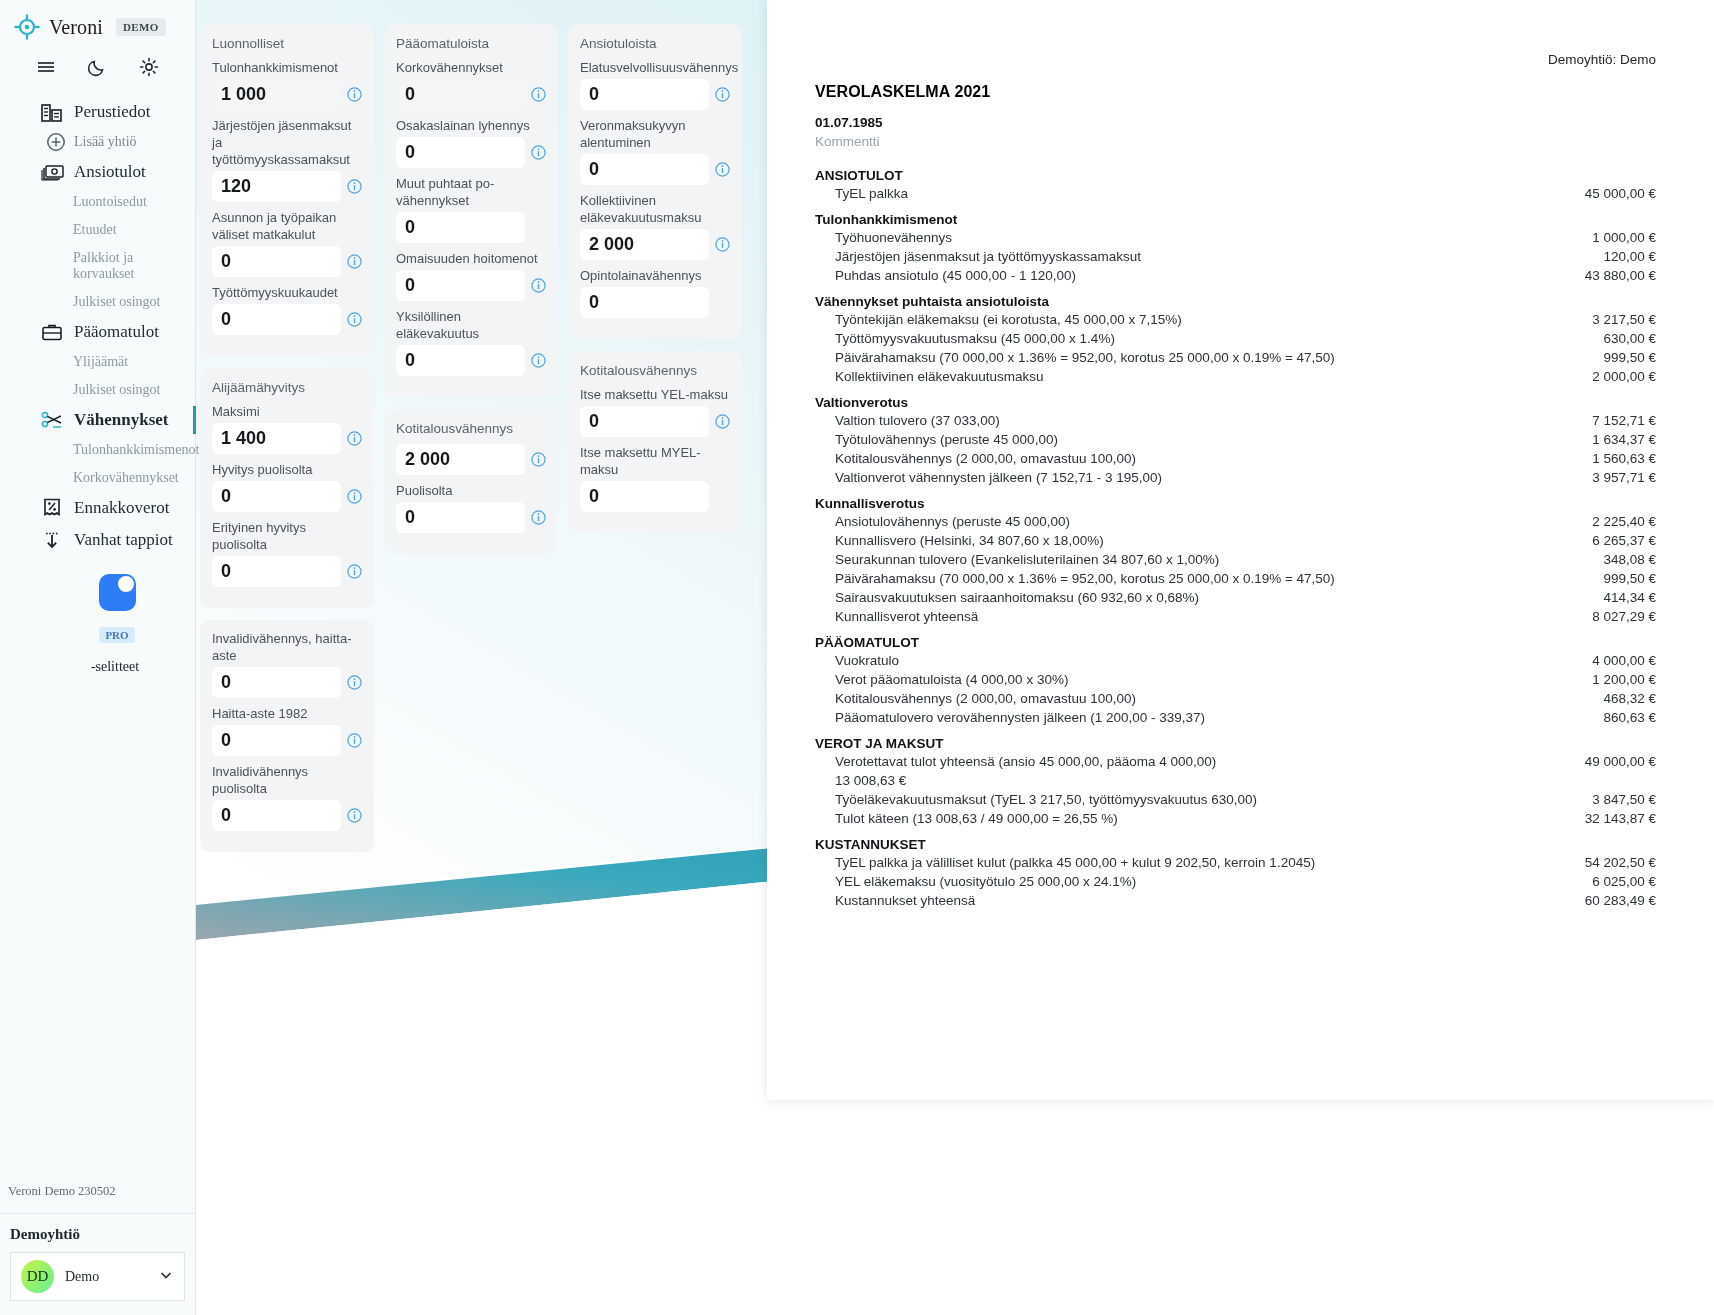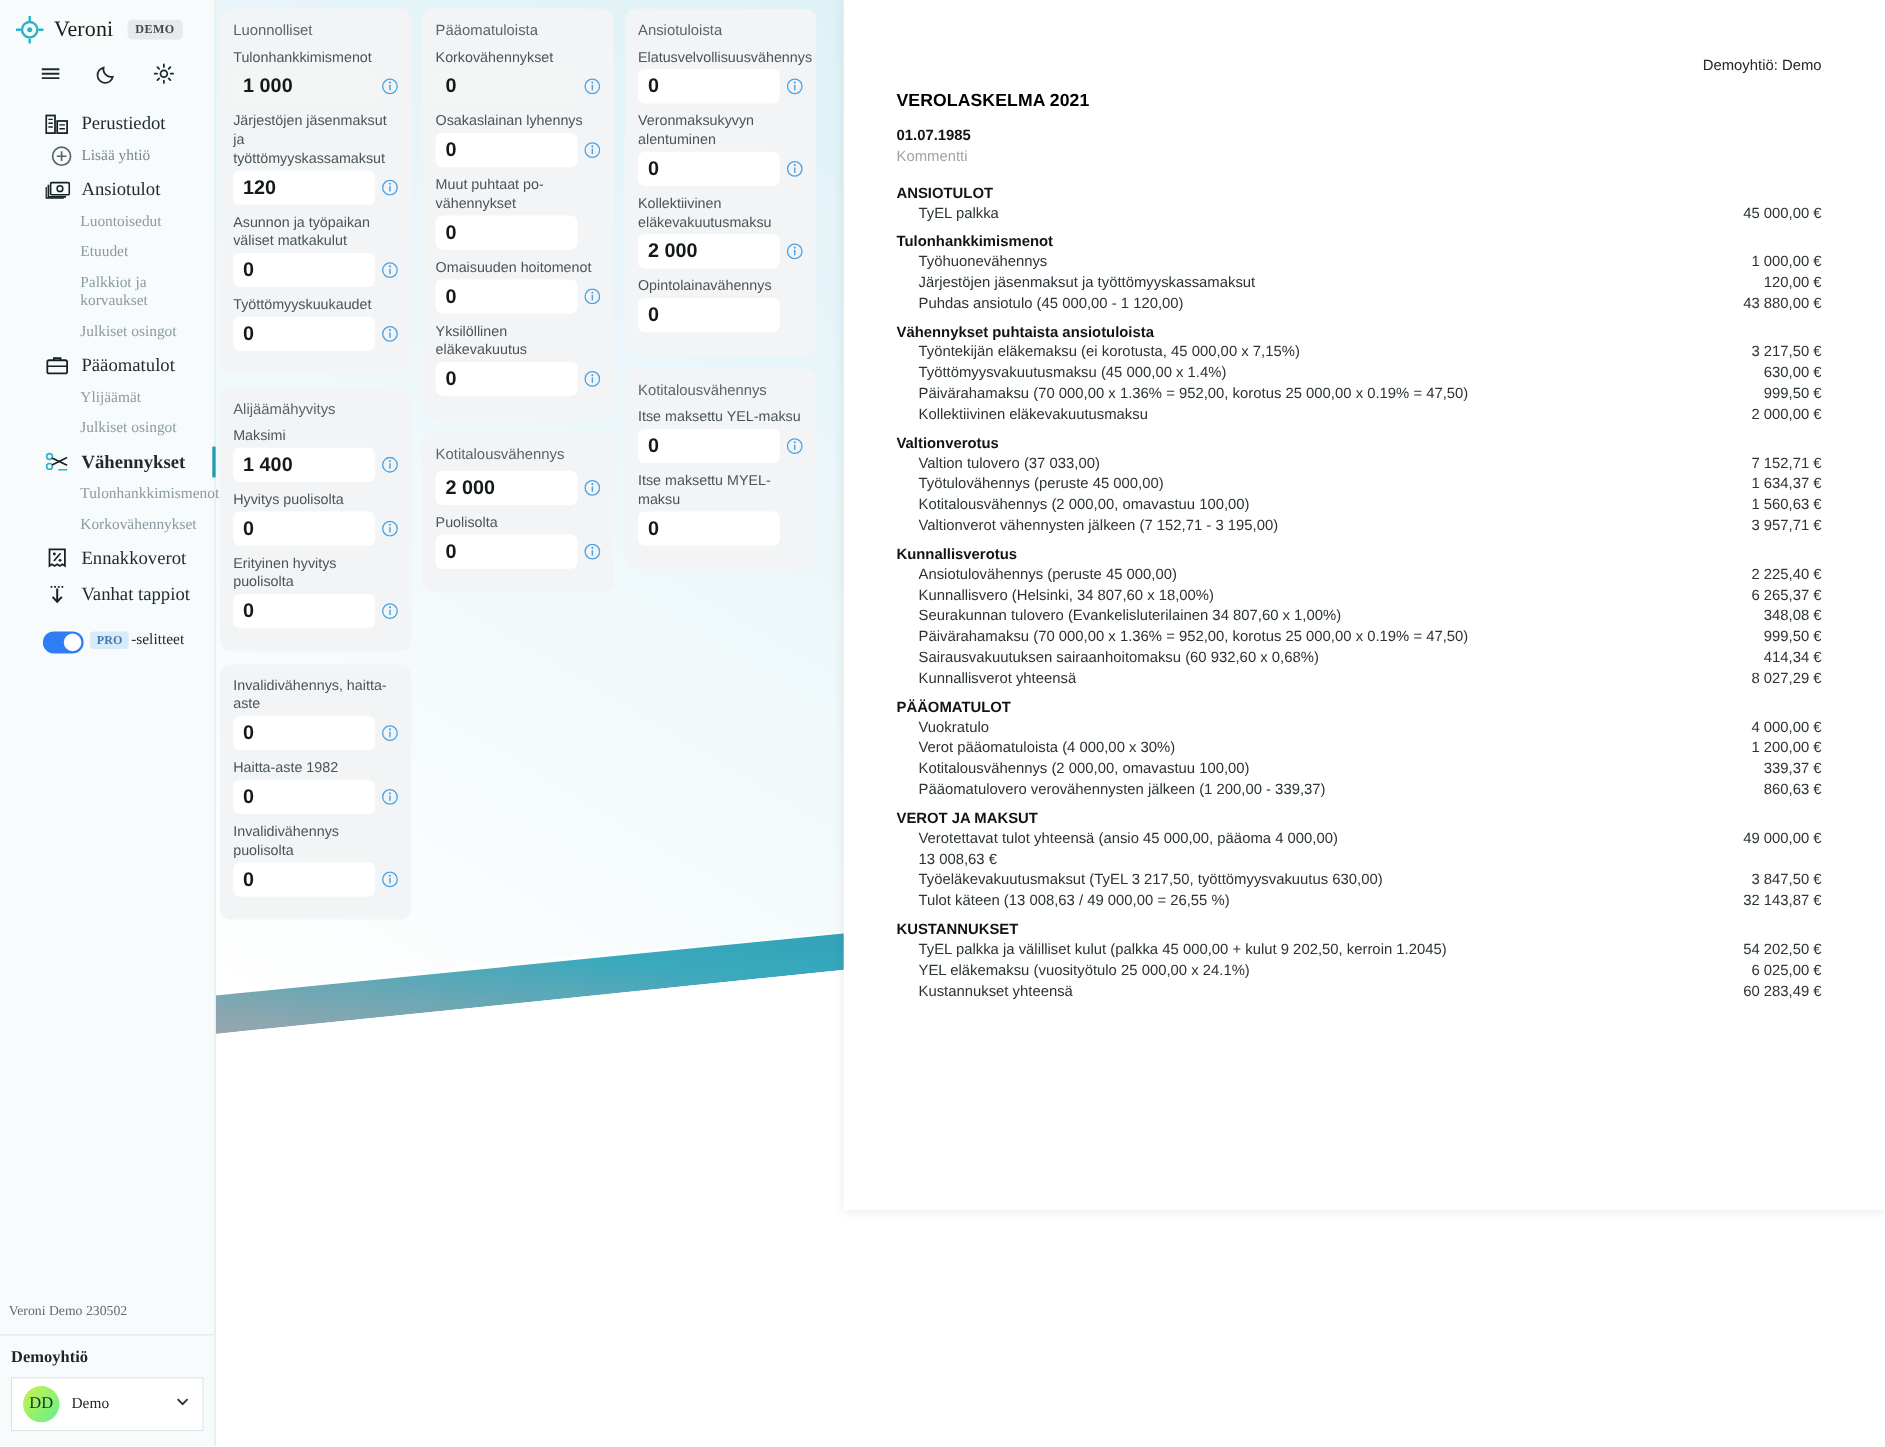--- a/index.html
+++ b/index.html
@@ -39,21 +39,21 @@
   .nav-group.active .glabel { font-weight:bold; }
   .nav-group.active::after{
     content:""; position:absolute; right:-1px; top:2px; width:3px; height:28px; background:#1f9bb2;
   }
   .nav-sub { font-size:14px; color:#6d7c83; padding:6px 0 6px 44px; cursor:pointer;}
   .nav-sub.muted { color:#8c9aa1; }
   .nav-add { display:flex; align-items:center; gap:8px; padding:4px 0 4px 17px; cursor:pointer;}
   .nav-add .plus { width:20px; height:20px; }
   .nav-add .alabel { font-size:14px; color:#7b888e; }
 
-  .pro-row { display:flex; align-items:flex-start; gap:6px; padding:18px 0 0 10px; }
+  .pro-row { display:flex; align-items:center; gap:16px; padding:18px 0 0 10px;flex-direction:column; }
   .toggle { width:37px; height:20px; border-radius:10px; background:#2f7df6; position:relative; cursor:pointer; flex:0 0 37px;}
   .toggle .knob { position:absolute; right:2px; top:2px; width:16px; height:16px; border-radius:50%; background:#fff;}
   .pro-chip { background:#d7ecfb; color:#4a77b0; font-size:11px; font-weight:bold; border-radius:3px; padding:2px 6px;}
   .pro-text { font-size:14px; color:#21282b; margin-left:-4px;}
 
   .sidebar-spacer { flex:1 1 auto; }
   .version { font-size:12.5px; color:#5f6b70; padding:0 0 14px 8px; }
   .company-block { border-top:1px solid #dfe7ea; padding:10px 10px 14px 10px;}
   .company-title { font-size:15px; font-weight:bold; color:#1c2528; padding:2px 0 9px 0;}
   .company-select {
@@ -61,21 +61,21 @@
     border:1px solid #dde4e7; border-radius:0; background:#fff;
     padding:7px 10px; cursor:pointer;
   }
   .avatar { width:33px; height:33px; border-radius:50%;
     background:linear-gradient(135deg,#c9f24a 0%,#63f08f 100%);
     display:flex; align-items:center; justify-content:center;
     font-size:15px; color:#14321e; flex:0 0 33px;}
   .company-name { font-size:14px; color:#1c2528; flex:1 1 auto;}
 
   
-  .forms { position:absolute; left:200px; top:8px; width:560px; z-index:3;
+  .forms { position:absolute; left:200px; top:24px; width:560px; z-index:3;
            display:flex; gap:10px; align-items:flex-start;}
   .col { width:174px; display:flex; flex-direction:column; gap:12px; }
   .card { background:#f2f4f5; border-radius:10px; padding:10px 12px 14px 12px; }
   .card-title { font-size:13.5px; color:#5b6569; padding:2px 0 8px 0;}
   .field { margin-bottom:7px; }
   .field-label { font-size:13px; color:#4a5458; line-height:17px; padding-bottom:3px;}
   .field-row { display:flex; align-items:center; gap:6px;}
   .inp {
     flex:1 1 auto; min-width:0;
     border:none; border-radius:6px; background:#fff;
@@ -656,21 +656,21 @@
           <div class="line">
             <span class="lbl">Vuokratulo</span>
             <span class="val">4 000,00 €</span>
           </div>
           <div class="line">
             <span class="lbl">Verot pääomatuloista (4 000,00 x 30%)</span>
             <span class="val">1 200,00 €</span>
           </div>
           <div class="line">
             <span class="lbl">Kotitalousvähennys (2 000,00, omavastuu 100,00)</span>
-            <span class="val">339,37 €</span>
+            <span class="val">468,32 €</span>
           </div>
           <div class="line">
             <span class="lbl">Pääomatulovero verovähennysten jälkeen (1 200,00 - 339,37)</span>
             <span class="val">860,63 €</span>
           </div>
           <div class="sec-head">VEROT JA MAKSUT</div>
           <div class="line">
             <span class="lbl">Verotettavat tulot yhteensä (ansio 45 000,00, pääoma 4 000,00)</span>
             <span class="val">49 000,00 €</span>
           </div>

